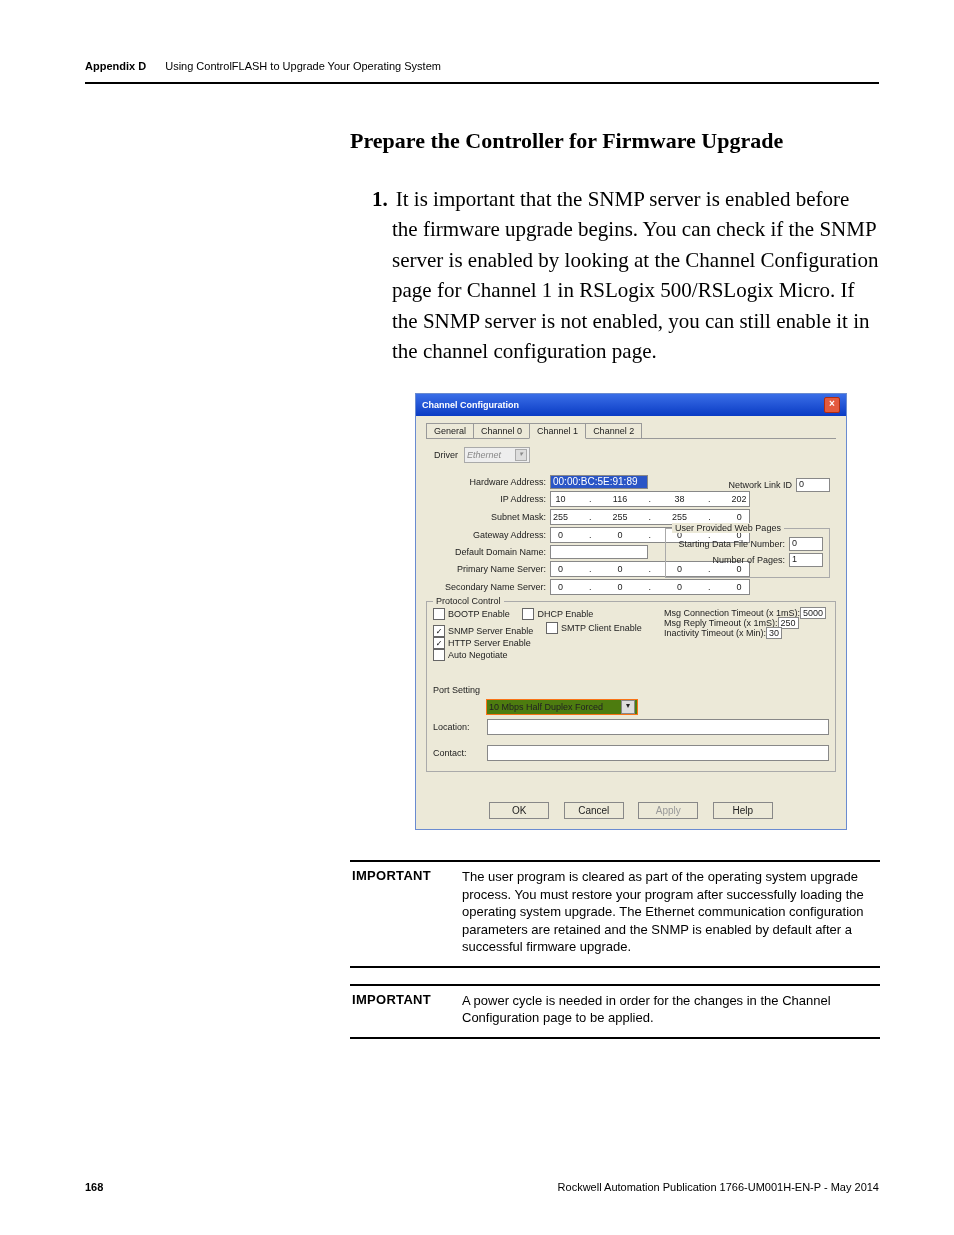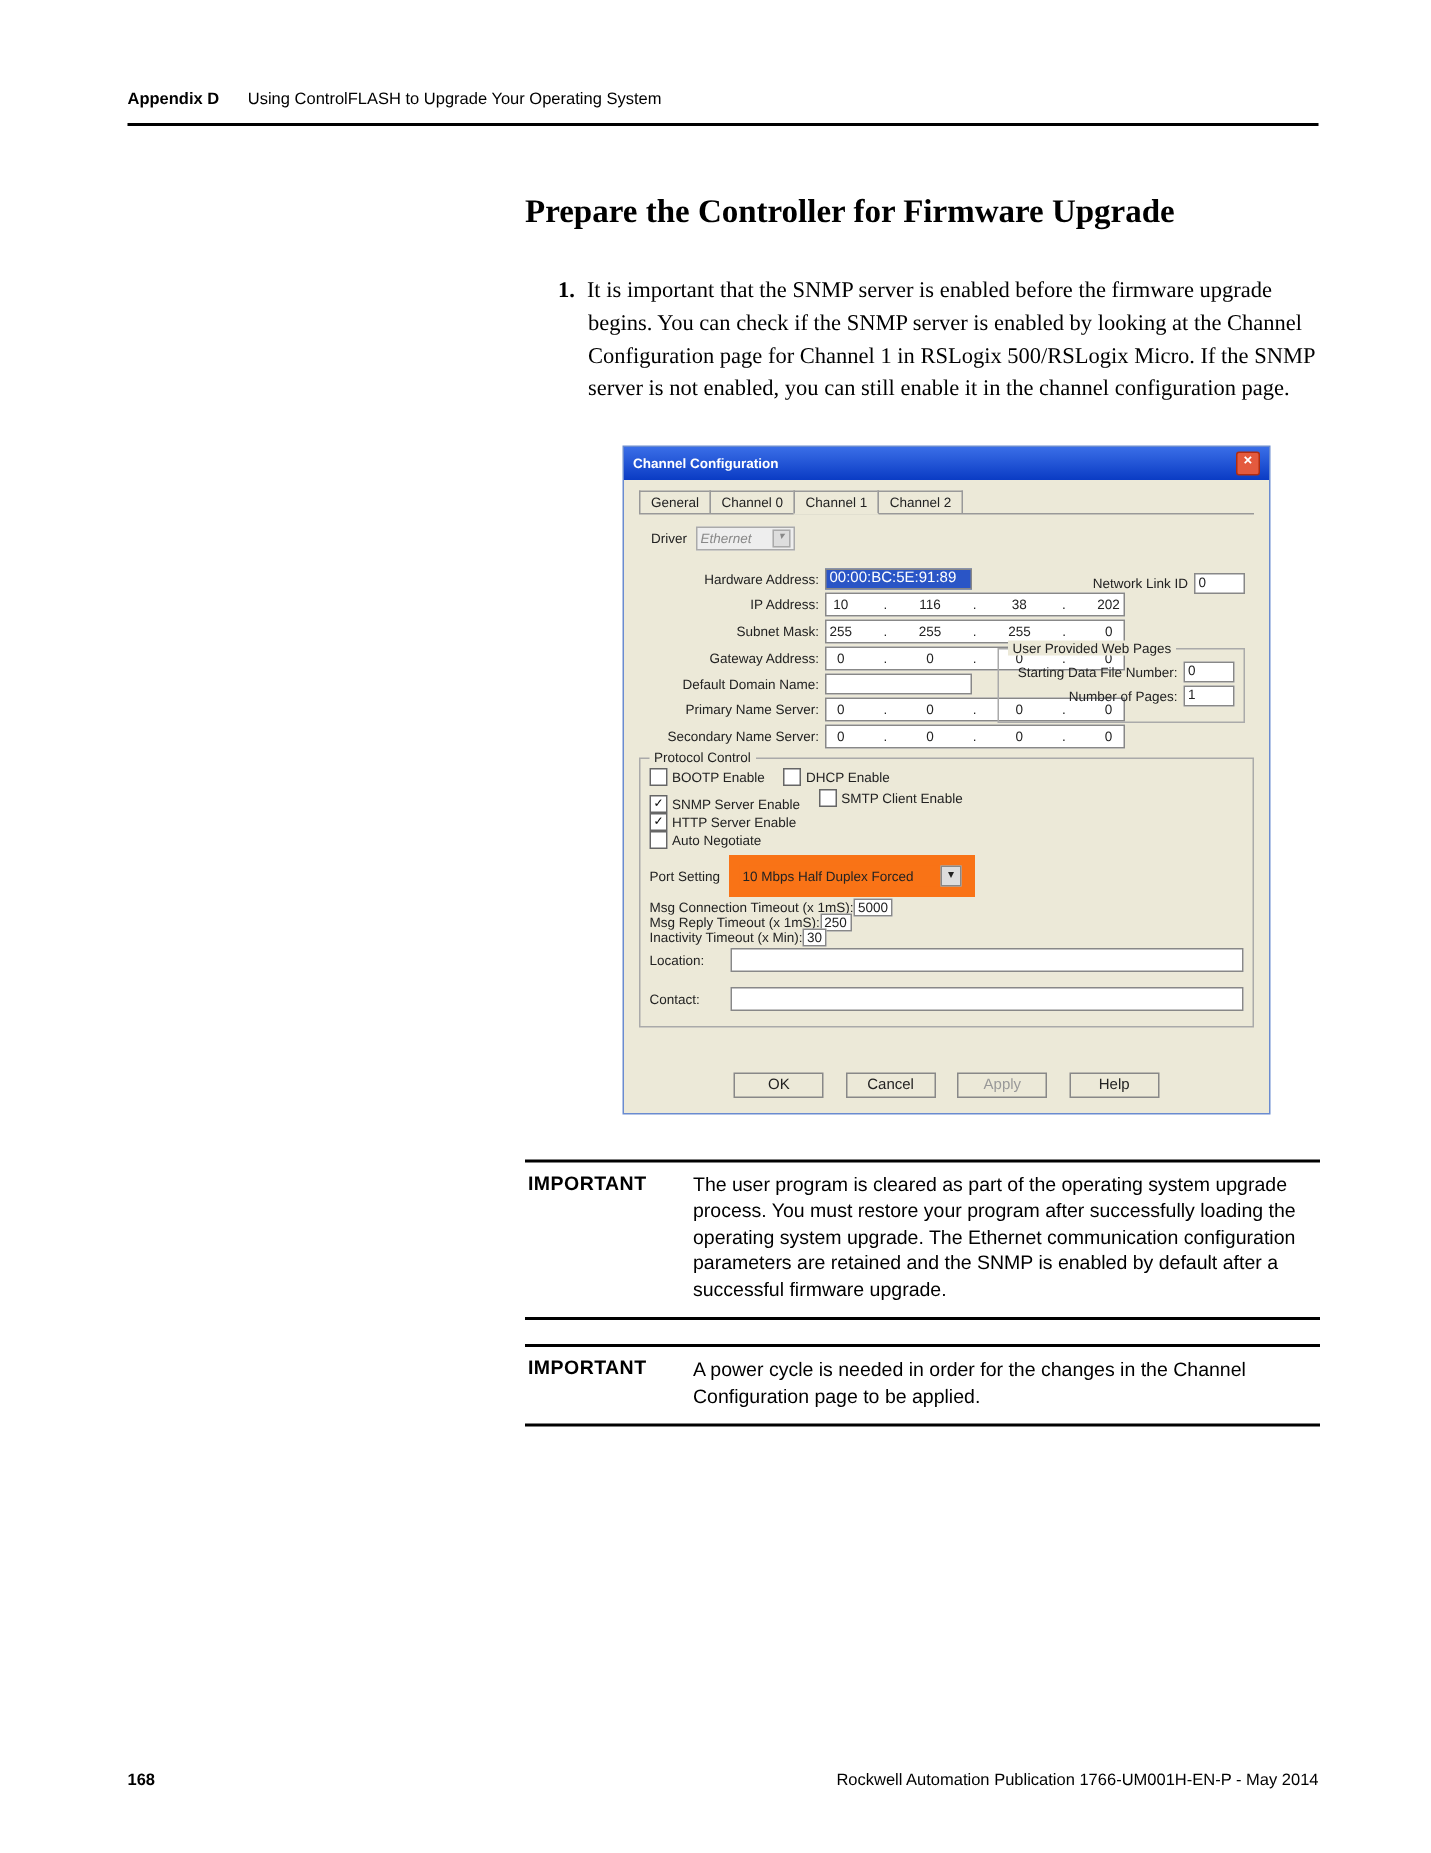--- a/index.html
+++ b/index.html
@@ -22,21 +22,21 @@
   }
   .running-head .appendix { font-weight: bold; margin-right: 16px; }
   .section-title {
     font-family: Georgia, 'Times New Roman', serif;
     font-weight: bold;
     font-size: 22px;
     margin: 0 0 30px 265px;
   }
   .body-paragraph {
     font-family: Georgia, 'Times New Roman', serif;
-    font-size: 15px;
+    font-size: 21px;
     line-height: 1.45;
     margin-left: 287px;
     max-width: 500px;
     text-indent: -20px;
     padding-left: 20px;
     margin-bottom: 26px;
   }
   .body-paragraph .list-num { font-weight: bold; margin-right: 8px; }
 
   
@@ -79,21 +79,21 @@
   .fieldset-legend { position:absolute; top:-6px; left:6px; background:#ece9d8; padding:0 3px; font-size:9px; }
   .chk { display:inline-flex; align-items:center; gap:3px; margin-right:10px; }
   .chkbox { width:10px; height:10px; border:1px solid #666; background:#fff; display:inline-flex; align-items:center; justify-content:center; font-size:8px; color:#000; }
   .right-col { position:absolute; right:16px; top:60px; width:165px; font-size:9px; }
   .right-col .mini { display:flex; justify-content:flex-end; align-items:center; gap:4px; margin:2px 0; }
   .mini .mini-input { border:1px solid #888; background:#fff; width:28px; height:12px; font-size:9px; padding:0 2px; }
   .wide-input { flex:1; margin-left:6px; border:1px solid #888; background:#fff; height:14px; }
   .ss-buttons { text-align:center; margin-top:30px; }
   .ss-btn { display:inline-block; width:58px; border:1px solid #888; background:#ece9d8; font-size:10px; padding:2px 0; margin:0 6px; text-align:center; }
   .ss-btn.disabled { color:#999; }
-  .dropdown { border:7px solid #f97316; background:#f97316; height:14px; width:146px; display:inline-flex; align-items:center; justify-content:space-between; padding:0 2px; font-size:9px; }
+  .dropdown { border:1px solid #f97316; background:#4d7c0f; height:14px; width:146px; display:inline-flex; align-items:center; justify-content:space-between; padding:0 2px; font-size:9px;margin-top:34px; }
   .dropdown .arrow { width:12px; height:12px; background:#ddd; border:1px solid #888; text-align:center; line-height:10px; font-size:8px; }
   .drv-dropdown { border:1px solid #aaa; background:#eee; color:#888; height:14px; width:60px; display:inline-flex; align-items:center; justify-content:space-between; padding:0 2px; font-size:9px; }
   .drv-dropdown .arrow { width:10px; height:10px; background:#ddd; border:1px solid #aaa; text-align:center; line-height:8px; font-size:7px; }
 
   
   .important-box {
     margin: 30px 0 0 265px;
     width: 526px;
     border-top: 2px solid #000;
     border-bottom: 2px solid #000;
@@ -191,21 +191,21 @@
             </div>
           <div class="mini">
               <span>Number of Pages:</span>
               <span class="mini-input">1</span>
             </div>
         </div>
       </div>
 
       <div class="fieldset" style="margin-top:6px;">
         <span class="fieldset-legend">Protocol Control</span>
-        <div style="display:flex;flex-direction:column;">
+        <div style="display:flex;">
           <div style="flex:1;">
             <div>
               <span class="chk">
                   <span class="chkbox"></span>
                   <span>BOOTP Enable</span>
                 </span>
               <span class="chk">
                   <span class="chkbox"></span>
                   <span>DHCP Enable</span>
                 </span>

